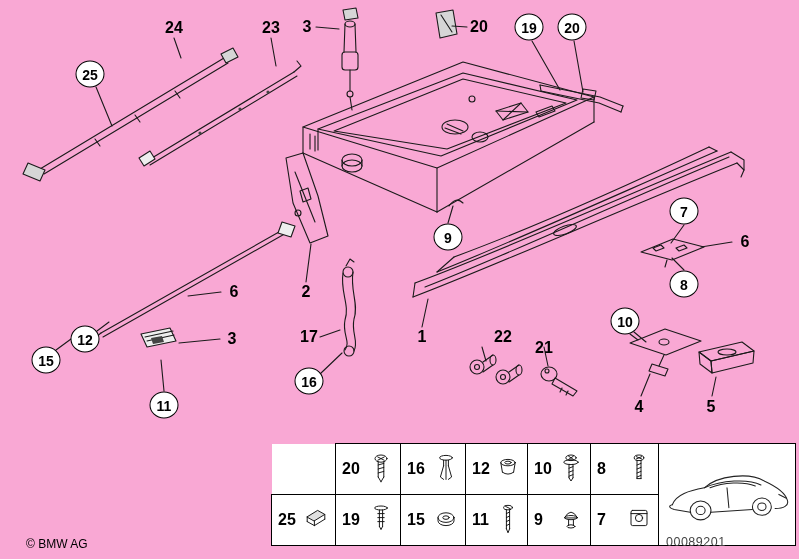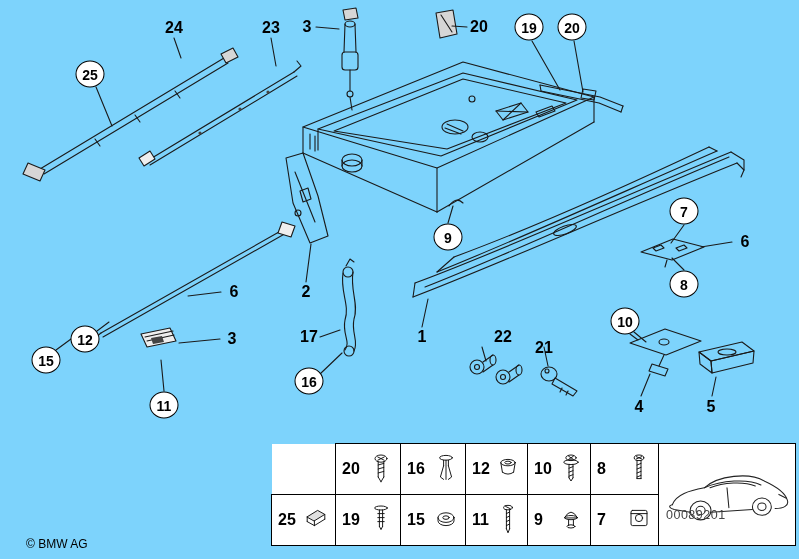--- a/index.html
+++ b/index.html
@@ -1,18 +1,18 @@
 <!DOCTYPE html>
 <html><head>
 <meta charset="utf-8">
 <style>
   * { margin:0; padding:0; box-sizing:border-box; }
   html,body { background:#fff; }
   body { font-family:"Liberation Sans", sans-serif; color:#000; }
-  .stage { position:relative; width:799px; height:559px; background:#7dd3fc; overflow:hidden; }
+  .stage { position:relative; width:799px; height:559px; background:#f9a8d4; overflow:hidden; }
   .art { position:absolute; left:0; top:0; }
   .art line, .art path, .art polygon, .art polyline, .art rect, .art circle, .art ellipse {
     stroke:#1a1a1a; stroke-width:1.1; fill:none; stroke-linecap:round; stroke-linejoin:round;
   }
   .art .fill-grey  { fill:#d6d6d6; }
   .art .fill-light { fill:#eeeeee; }
   .art .fill-dark  { fill:#444444; stroke:none; }
   .co { position:absolute; transform:translate(-50%,-50%); font-weight:bold; }
   .plain { font-size:16px; }
   .circled { width:29px; height:27px; border:1.5px solid #000; border-radius:50%;
@@ -22,21 +22,21 @@
   .legend td { border:1px solid #000; background:#fff; padding:0; vertical-align:middle; }
   .legend td.blank { border:none; }
   .cellwrap { display:flex; align-items:center; justify-content:space-between;
               height:50px; padding:2px 7px 2px 6px; }
   .num { font-size:16px; font-weight:bold; }
   .licon * { stroke:#111; stroke-width:1.2; fill:none; stroke-linecap:round; stroke-linejoin:round; }
   .licon .fl { fill:#e0e0e0; }
   .carcell { text-align:center; }
   .caricon * { stroke:#222; stroke-width:1.1; fill:none; stroke-linecap:round; stroke-linejoin:round; }
   .copyright { position:absolute; left:26px; top:537px; font-size:12px; }
-  .docnum { position:absolute; left:666px; top:508px; font-size:12.5px; color:#444; letter-spacing:.5px; }
+  .docnum { position:absolute; left:666px; top:535px; font-size:12.5px; color:#444; letter-spacing:.5px; }
 </style>
 </head>
 <body>
 
 <div class="stage">
 
   <svg class="art" width="799" height="559" viewBox="0 0 799 559">
 
     <g>
       <line x1="40" y1="169" x2="224" y2="58"></line>

